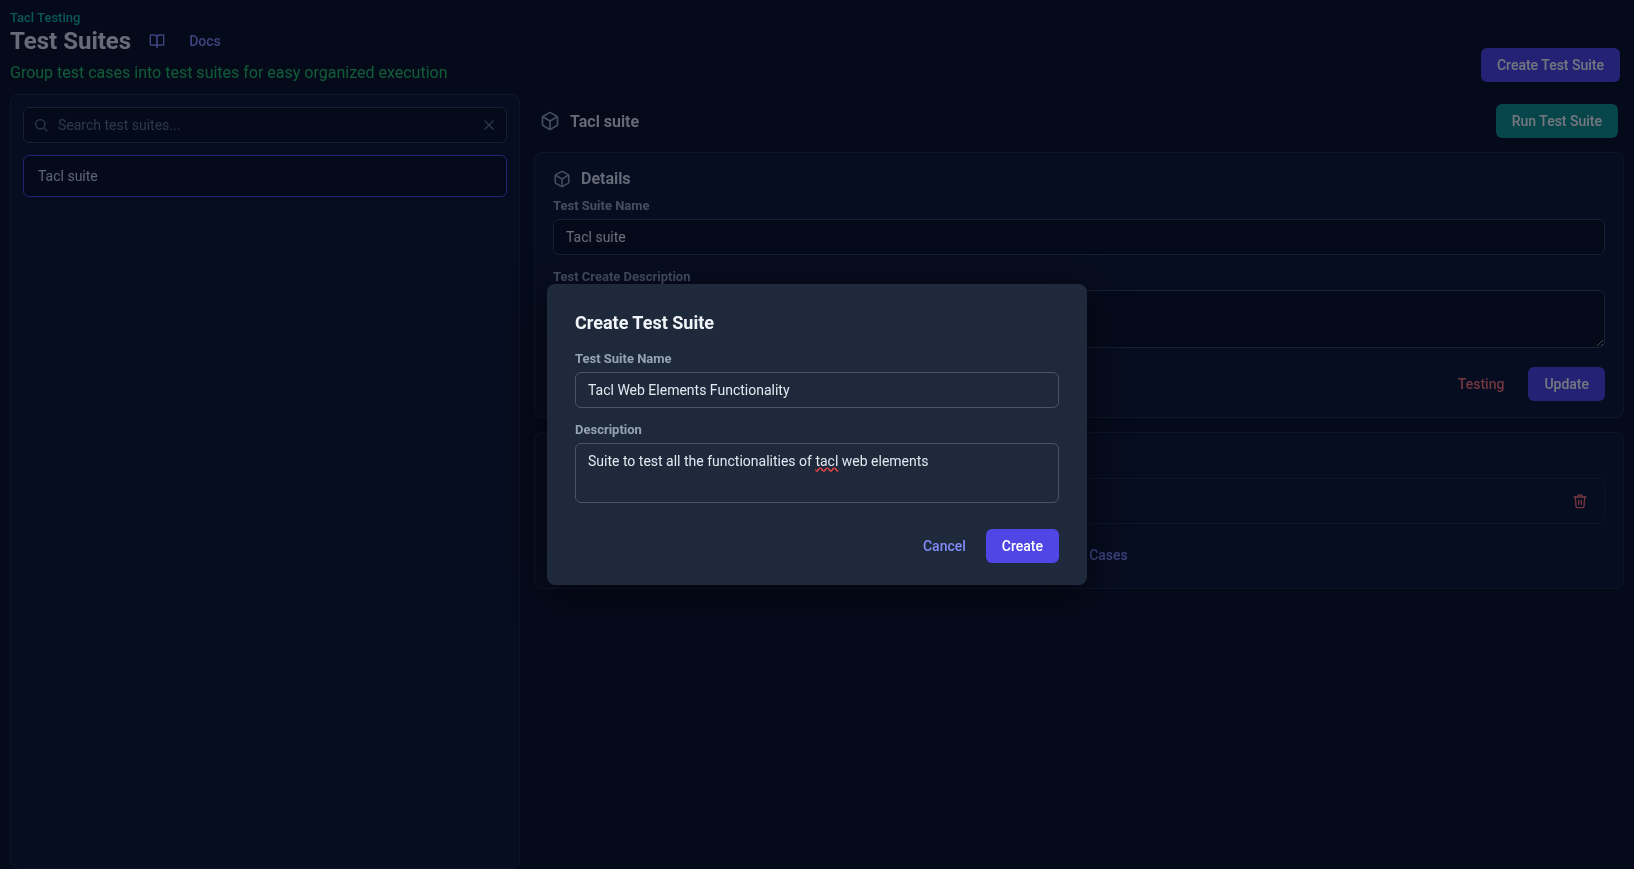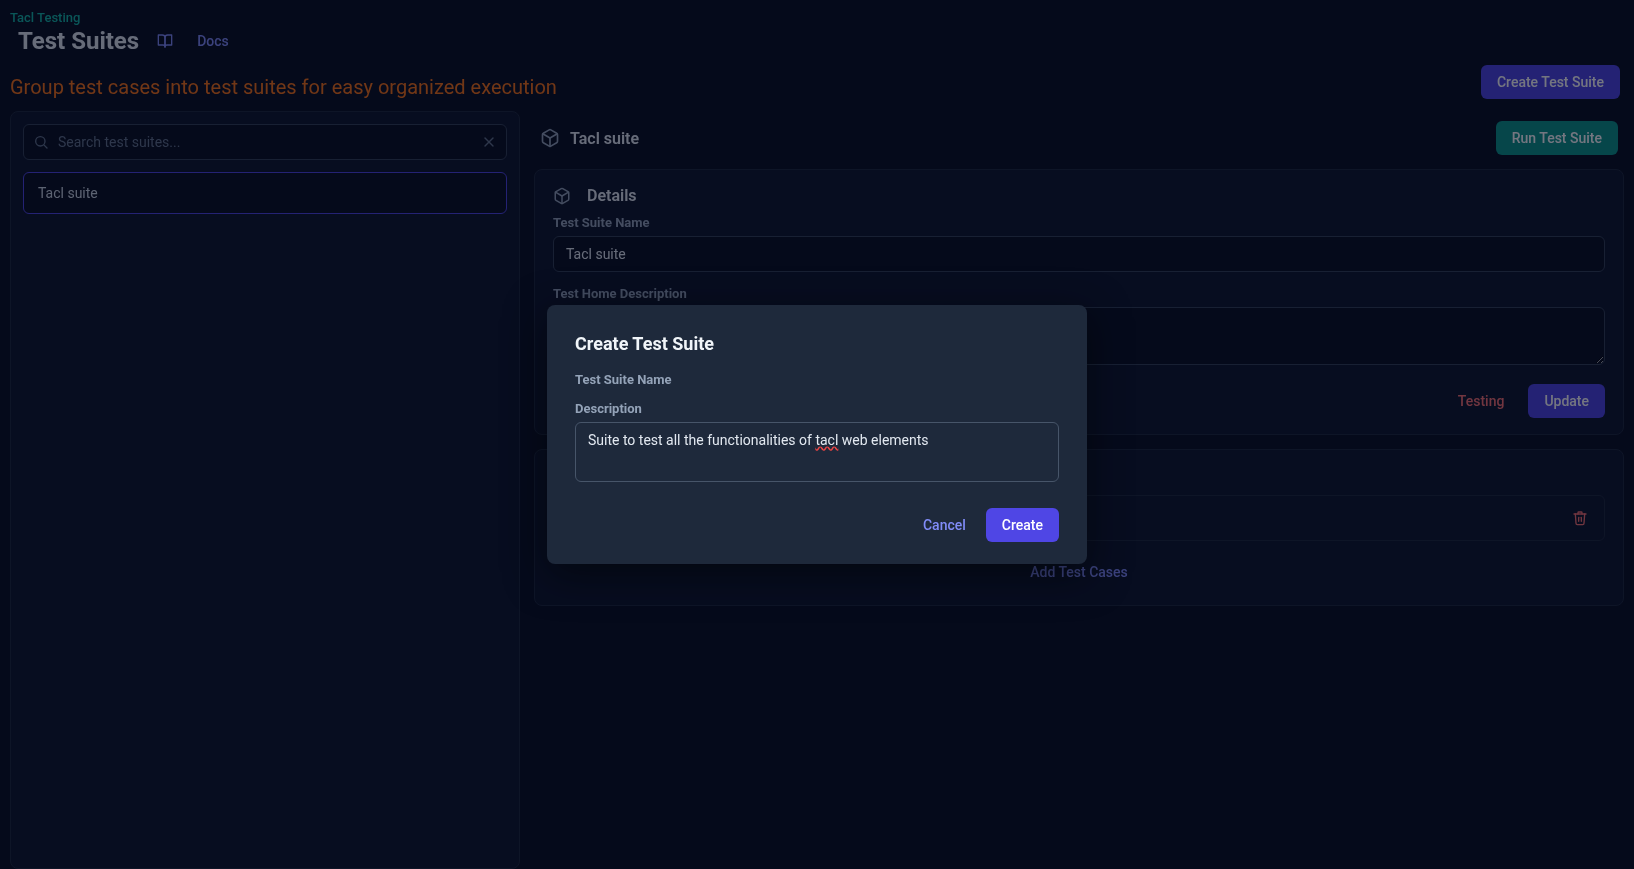--- a/index.html
+++ b/index.html
@@ -11,23 +11,23 @@
     font-size: 14px;
     overflow: hidden;
   }
   .app { padding: 10px 10px 0 10px; height: 100%; display: flex; flex-direction: column; }
 
   
   .header { padding: 0 0 12px 0; display: flex; justify-content: space-between; align-items: flex-end; }
   .header-left {}
   .breadcrumb { color: #14b8a6; font-size: 13px; font-weight: 500; }
   .title-row { display: flex; align-items: center; gap: 18px; margin-top: 2px; }
-  .page-title { font-size: 24px; font-weight: 700; color: #e2e8f0; margin-left: 8px; }
+  .page-title { font-size: 24px; font-weight: 700; color: #e2e8f0; }
   .docs-link { display: flex; align-items: center; gap: 24px; color: #818cf8; font-size: 14px; font-weight: 500; }
-  .page-subtitle { color: #f97316; font-size: 20px; margin-top: 20px; }
+  .page-subtitle { color: #22c55e; font-size: 16px; margin-top: 8px; }
   .header-right { padding-top: 22px; padding-right: 4px; }
 
   
   .btn { border: none; cursor: pointer; border-radius: 6px; padding: 9px 16px; font-size: 14px; font-weight: 500; font-family: inherit; }
   .btn-primary { background: #4f46e5; color: #fff; }
   .btn-outline-primary { background: transparent; color: #818cf8; }
   .btn-danger-text { background: transparent; color: #f87171; }
   .btn-teal { background: #0d9488; color: #fff; }
   .btn-ghost-indigo { background: transparent; color: #818cf8; }
 
@@ -53,21 +53,21 @@
   }
 
   
   .suite-header { display: flex; justify-content: space-between; align-items: center; padding: 4px 6px 0 6px; }
   .suite-header-left { display: flex; align-items: center; gap: 10px; }
   .suite-header-title { font-size: 16px; font-weight: 600; color: #e2e8f0; }
   .box-icon { color: #94a3b8; }
 
   
   .card { background: #0f172a; border: 1px solid #1e293b; border-radius: 8px; padding: 16px 18px; }
-  .card-header { display: flex; align-items: center; gap: 16px; margin-bottom: 10px; }
+  .card-header { display: flex; align-items: center; gap: 10px; margin-bottom: 10px; }
   .card-title { font-size: 16px; font-weight: 600; color: #e2e8f0; }
 
   .field-label { font-size: 13px; color: #94a3b8; margin-bottom: 6px; display: block; font-weight: bold; }
   .text-input {
     width: 100%; background: #0b1120; border: 1px solid #334155; border-radius: 6px;
     padding: 9px 12px; color: #e2e8f0; font-size: 14px; font-family: inherit;
   }
   .textarea { resize: vertical; min-height: 58px; }
   .field-gap { margin-top: 14px; }
   .card-actions { display: flex; justify-content: flex-end; gap: 8px; margin-top: 16px; }
@@ -171,21 +171,21 @@
                 <path d="M21 16V8a2 2 0 0 0-1-1.73l-7-4a2 2 0 0 0-2 0l-7 4A2 2 0 0 0 3 8v8a2 2 0 0 0 1 1.73l7 4a2 2 0 0 0 2 0l7-4A2 2 0 0 0 21 16z"></path>
                 <polyline points="3.27 6.96 12 12.01 20.73 6.96"></polyline>
                 <line x1="12" y1="22.08" x2="12" y2="12"></line>
               </svg>
           </span>
           <div class="card-title">Details</div>
         </div>
         <label class="field-label">Test Suite Name</label>
         <input class="text-input" type="text" value="Tacl suite" style="">
         <div class="field-gap"></div>
-        <label class="field-label">Test Home Description</label>
+        <label class="field-label">Test Create Description</label>
         <textarea class="text-input textarea" style="">Tacl suite</textarea>
         <div class="card-actions">
           <button class="btn btn-danger-text">Testing</button>
           <button class="btn btn-primary">Update</button>
         </div>
       </div>
 
       <div class="card">
         <div class="card-header">
           <span class="box-icon">
@@ -222,20 +222,21 @@
       </div>
     </div>
   </div>
 </div>
 
 <div class="backdrop">
   <div class="modal">
     <div class="modal-title">Create Test Suite</div>
 
     <label class="field-label">Test Suite Name</label>
+    <input class="text-input" type="text" value="Tacl Web Elements Functionality" style="">
 
     <div class="field-gap"></div>
     <label class="field-label">Description</label>
     <div class="text-input textarea" contenteditable="true" style=""><span>Suite to test all the functionalities of </span><span class="spell-err">tacl</span><span> web elements</span></div>
 
     <div class="modal-actions">
       <button class="btn btn-outline-primary">Cancel</button>
       <button class="btn btn-primary">Create</button>
     </div>
   </div>

